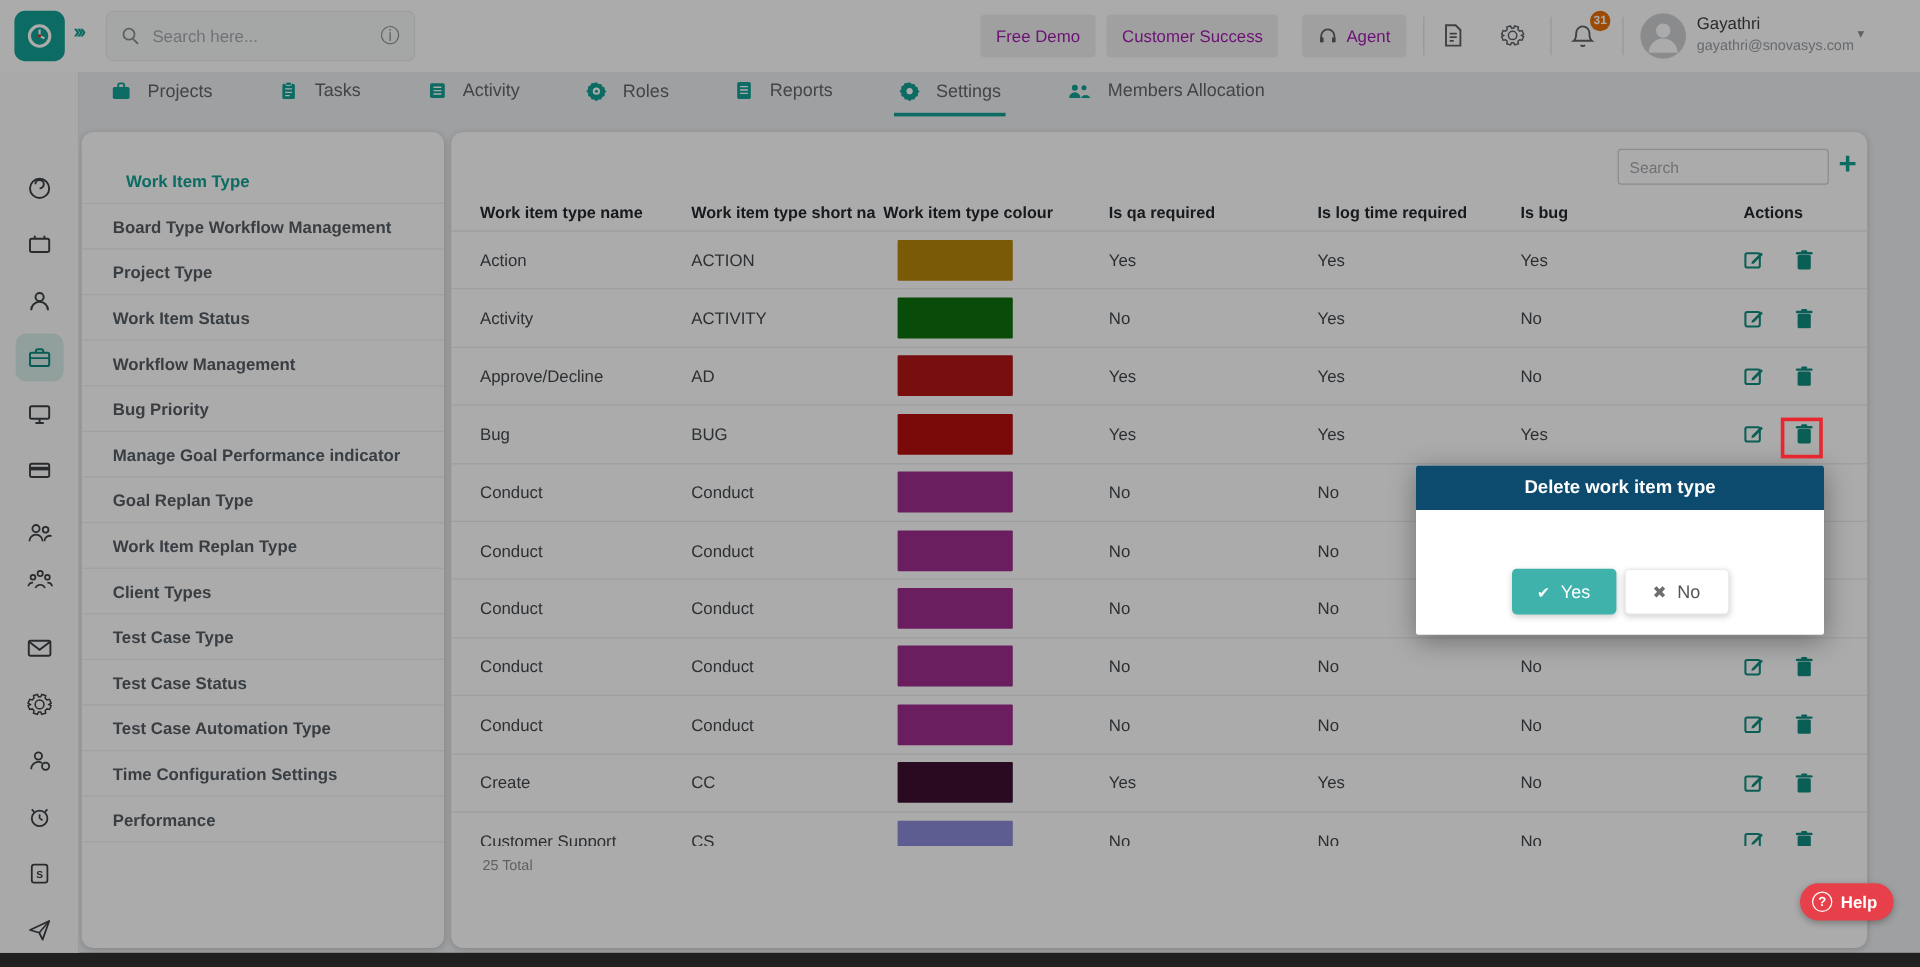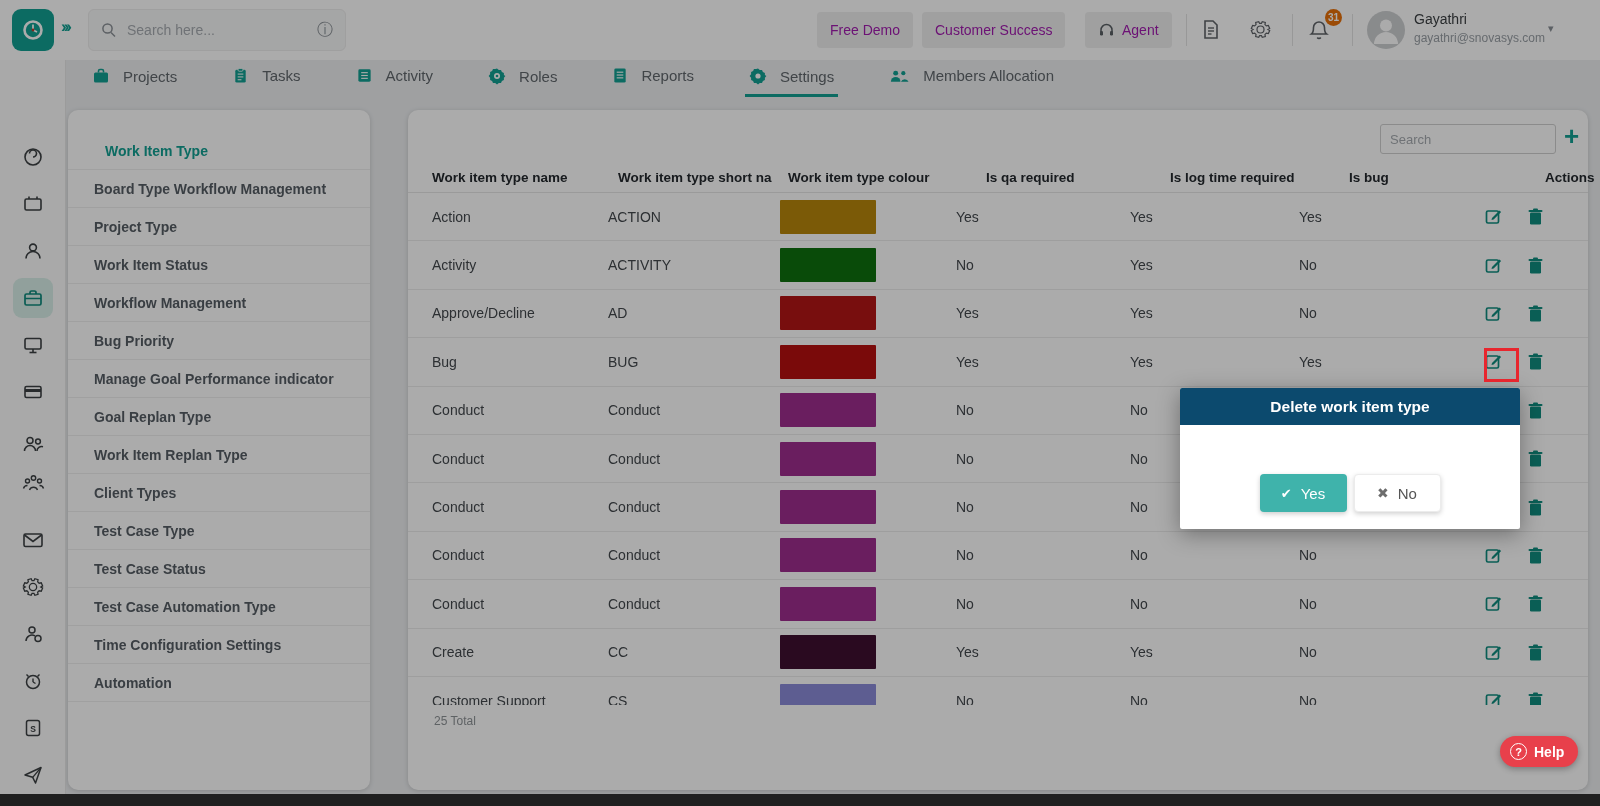--- a/index.html
+++ b/index.html
@@ -33,27 +33,27 @@
   .rail { position:absolute; top:60px; left:0; width:66px; height:734px; background:#fcfcfc; border-right:1px solid #e7e7e7; z-index:1; }
   .rail-ico { position:absolute; left:13px; width:40px; height:40px; display:flex; align-items:center; justify-content:center; color:#3c4043; cursor:pointer; border-radius:9px; }
   .rail-ico.active { background:#d9efe9; color:#0e8a7c; }
 
   
   .card { position:absolute; background:#ffffff; border-radius:10px; box-shadow:0 1px 5px rgba(0,0,0,.16); }
   .menu-card { left:68px; top:110px; width:302px; height:680px; padding-top:22px; overflow:hidden; }
   .menu-item { height:38px; line-height:38px; padding-left:26px; font-size:14px; font-weight:bold; color:#565d64; border-bottom:1px solid #efefef; cursor:pointer; white-space:nowrap; }
   .menu-item.active { color:#12a092;padding-left:37px; }
 
-  .content-card { left:376px; top:110px; width:1180px; height:680px;margin-left:32px; }
+  .content-card { left:376px; top:110px; width:1180px; height:680px; }
   .t-search { position:absolute; left:972px; top:14px; width:176px; height:30px; border:1px solid #cfcfcf; border-radius:3px; font-size:13px; padding:0 9px; color:#5f6368; outline:none; font-family:inherit; background:#fff; }
   .t-search::placeholder { color:#a6abb0; }
   .t-plus { position:absolute; left:1156px; top:11px; color:#12a092; font-size:26px; font-weight:bold; cursor:pointer; }
 
   .thead, .trow { display:grid; grid-template-columns:176px 160px 188px 174px 169px 186px 1fr; align-items:center; padding-left:24px; }
-  .thead { position:absolute; top:52px; left:0; width:100%; height:30px; font-size:13.5px; font-weight:bold; color:#24292e; white-space:nowrap;gap:10px; }
+  .thead { position:absolute; top:52px; left:0; width:100%; height:30px; font-size:13.5px; font-weight:bold; color:#24292e; white-space:nowrap; }
   .tbody { position:absolute; top:82px; left:0; width:100%; height:513px; overflow:hidden; border-top:1px solid #e6e6e6; }
   .trow { height:48.4px; border-bottom:1px solid #ececec; font-size:14px; color:#43484d; }
   .swatch { width:96px; height:34px; margin-left:12px; border-radius:1px; }
   .acts { display:flex; gap:26px; color:#0f8d7f; }
   .acts span { cursor:pointer; display:inline-flex; }
   .tfoot { position:absolute; left:26px; top:604px; font-size:12px; color:#8d9296; }
 
   
   .overlay { position:absolute; inset:0; background:rgba(0,0,0,.33); z-index:40; }
   .help-btn { position:absolute; left:1500px; top:736px; height:31px; background:#e8404b; border-radius:17px; color:#fff; font-size:14px; font-weight:bold; display:flex; align-items:center; gap:7px; padding:0 14px 0 10px; z-index:45; cursor:pointer; box-shadow:0 2px 6px rgba(0,0,0,.3); }
@@ -332,21 +332,21 @@
   <div class="menu-item">Workflow Management</div>
   <div class="menu-item">Bug Priority</div>
   <div class="menu-item">Manage Goal Performance indicator</div>
   <div class="menu-item">Goal Replan Type</div>
   <div class="menu-item">Work Item Replan Type</div>
   <div class="menu-item">Client Types</div>
   <div class="menu-item">Test Case Type</div>
   <div class="menu-item">Test Case Status</div>
   <div class="menu-item">Test Case Automation Type</div>
   <div class="menu-item">Time Configuration Settings</div>
-  <div class="menu-item">Automation</div>
+  <div class="menu-item">Performance</div>
 </div>
 
 <div class="card content-card">
   <input class="t-search" placeholder="Search" style="">
   <div class="t-plus">+</div>
 
   <div class="thead">
     <div>Work item type name</div>
     <div>Work item type short na</div>
     <div>Work item type colour</div>

